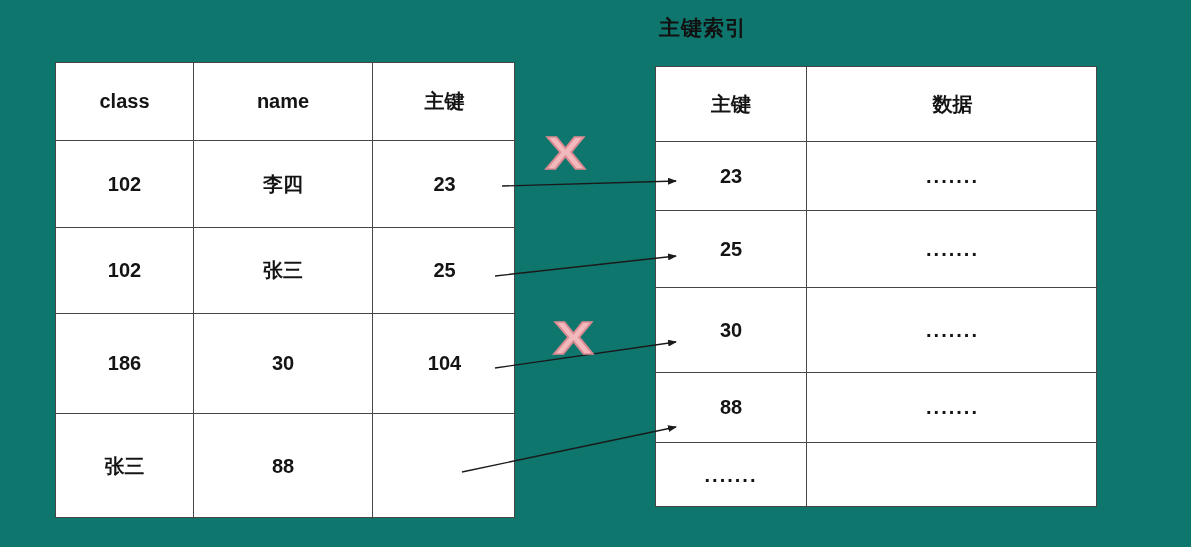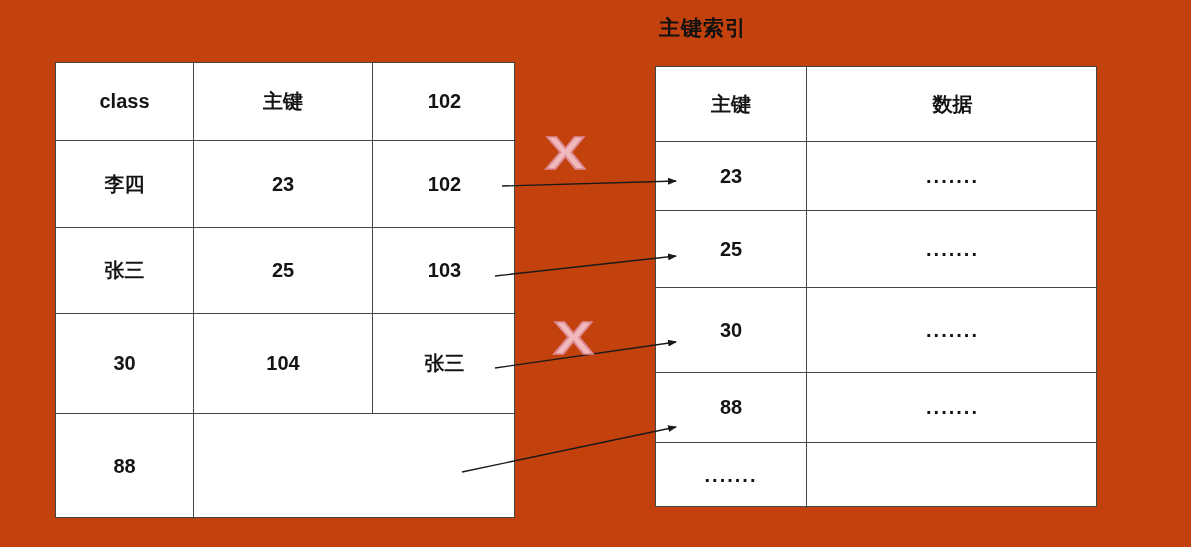--- a/index.html
+++ b/index.html
@@ -1,20 +1,20 @@
 <!DOCTYPE html>
 <html><head>
 <meta charset="utf-8">
 <style>
   html, body { margin: 0; padding: 0; background: #ffffff; }
   .canvas {
     position: relative;
     width: 1191px;
     height: 547px;
-    background: #c2410c;
+    background: #0f766e;
     overflow: hidden;
     font-family: "Liberation Sans", sans-serif;
     color: #141414;
   }
   .diagram-title {
     position: absolute;
     left: 659px;
     top: 14px;
     font-size: 21px;
     font-weight: bold;
@@ -81,31 +81,32 @@
 </style>
 </head>
 <body>
 
 <div class="canvas">
 
   <div class="diagram-title">主键索引</div>
 
   <div class="tbl left-tbl">
     <div class="cell">class</div>
+    <div class="cell">name</div>
     <div class="cell">主键</div>
 
     <div class="cell">102</div>
     <div class="cell">李四</div>
     <div class="cell">23</div>
 
     <div class="cell">102</div>
     <div class="cell">张三</div>
     <div class="cell">25</div>
 
-    <div class="cell">103</div>
+    <div class="cell">186</div>
     <div class="cell">30</div>
 
     <div class="cell">104</div>
     <div class="cell">张三</div>
     <div class="cell">88</div>
   </div>
 
   <div class="tbl right-tbl">
     <div class="cell">主键</div>
     <div class="cell">数据</div>

